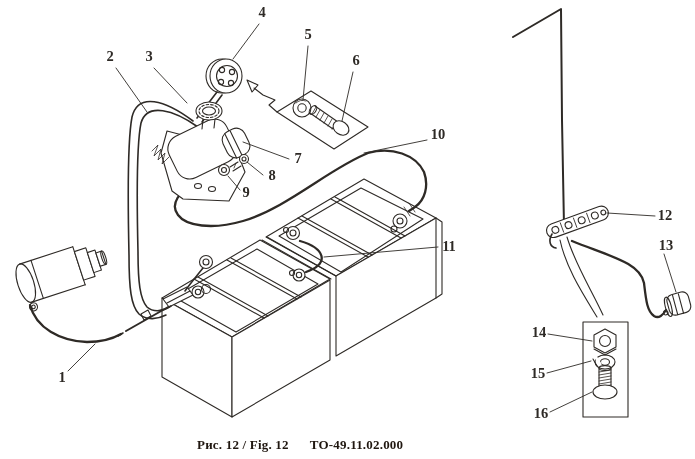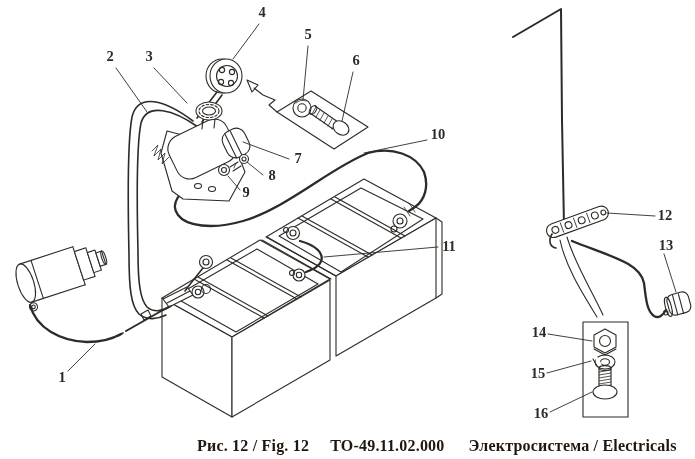--- a/index.html
+++ b/index.html
@@ -28,21 +28,21 @@
   #diagram .gap{stroke:var(--background,#ffffff);stroke-width:3;}
   #diagram text.callout-label{
     fill:var(--ink,#2e2a26);stroke:none;
     font-family:"Liberation Serif",serif;
     font-size:14.5px;font-weight:bold;text-anchor:middle;
   }
   .caption{
     position:absolute;left:197px;top:437px;
     display:flex;gap:0;
     color:var(--caption_text,#201710);
-    font-size:16px;font-weight:bold;white-space:nowrap;
+    font-size:13px;font-weight:bold;white-space:nowrap;
     letter-spacing:.2px;
   }
   .caption span{display:inline-block;}
   .caption .seg2{margin-left:21px;}
   .caption .seg3{margin-left:24px;}
 </style>
 </head>
 <body>
 
 <div class="page">
@@ -299,16 +299,15 @@
     <text class="callout-label" x="666" y="250">13</text>
     <text class="callout-label" x="539" y="337">14</text>
     <text class="callout-label" x="538" y="378">15</text>
     <text class="callout-label" x="541" y="418">16</text>
   </g>
 </svg>
 
   <div class="caption">
     <span class="seg1">Рис. 12 / Fig. 12</span>
     <span class="seg2">ТО-49.11.02.000</span>
-    <span class="seg3">Электросистема / Electricals</span>
   </div>
 
 </div>
 
 </body></html>

